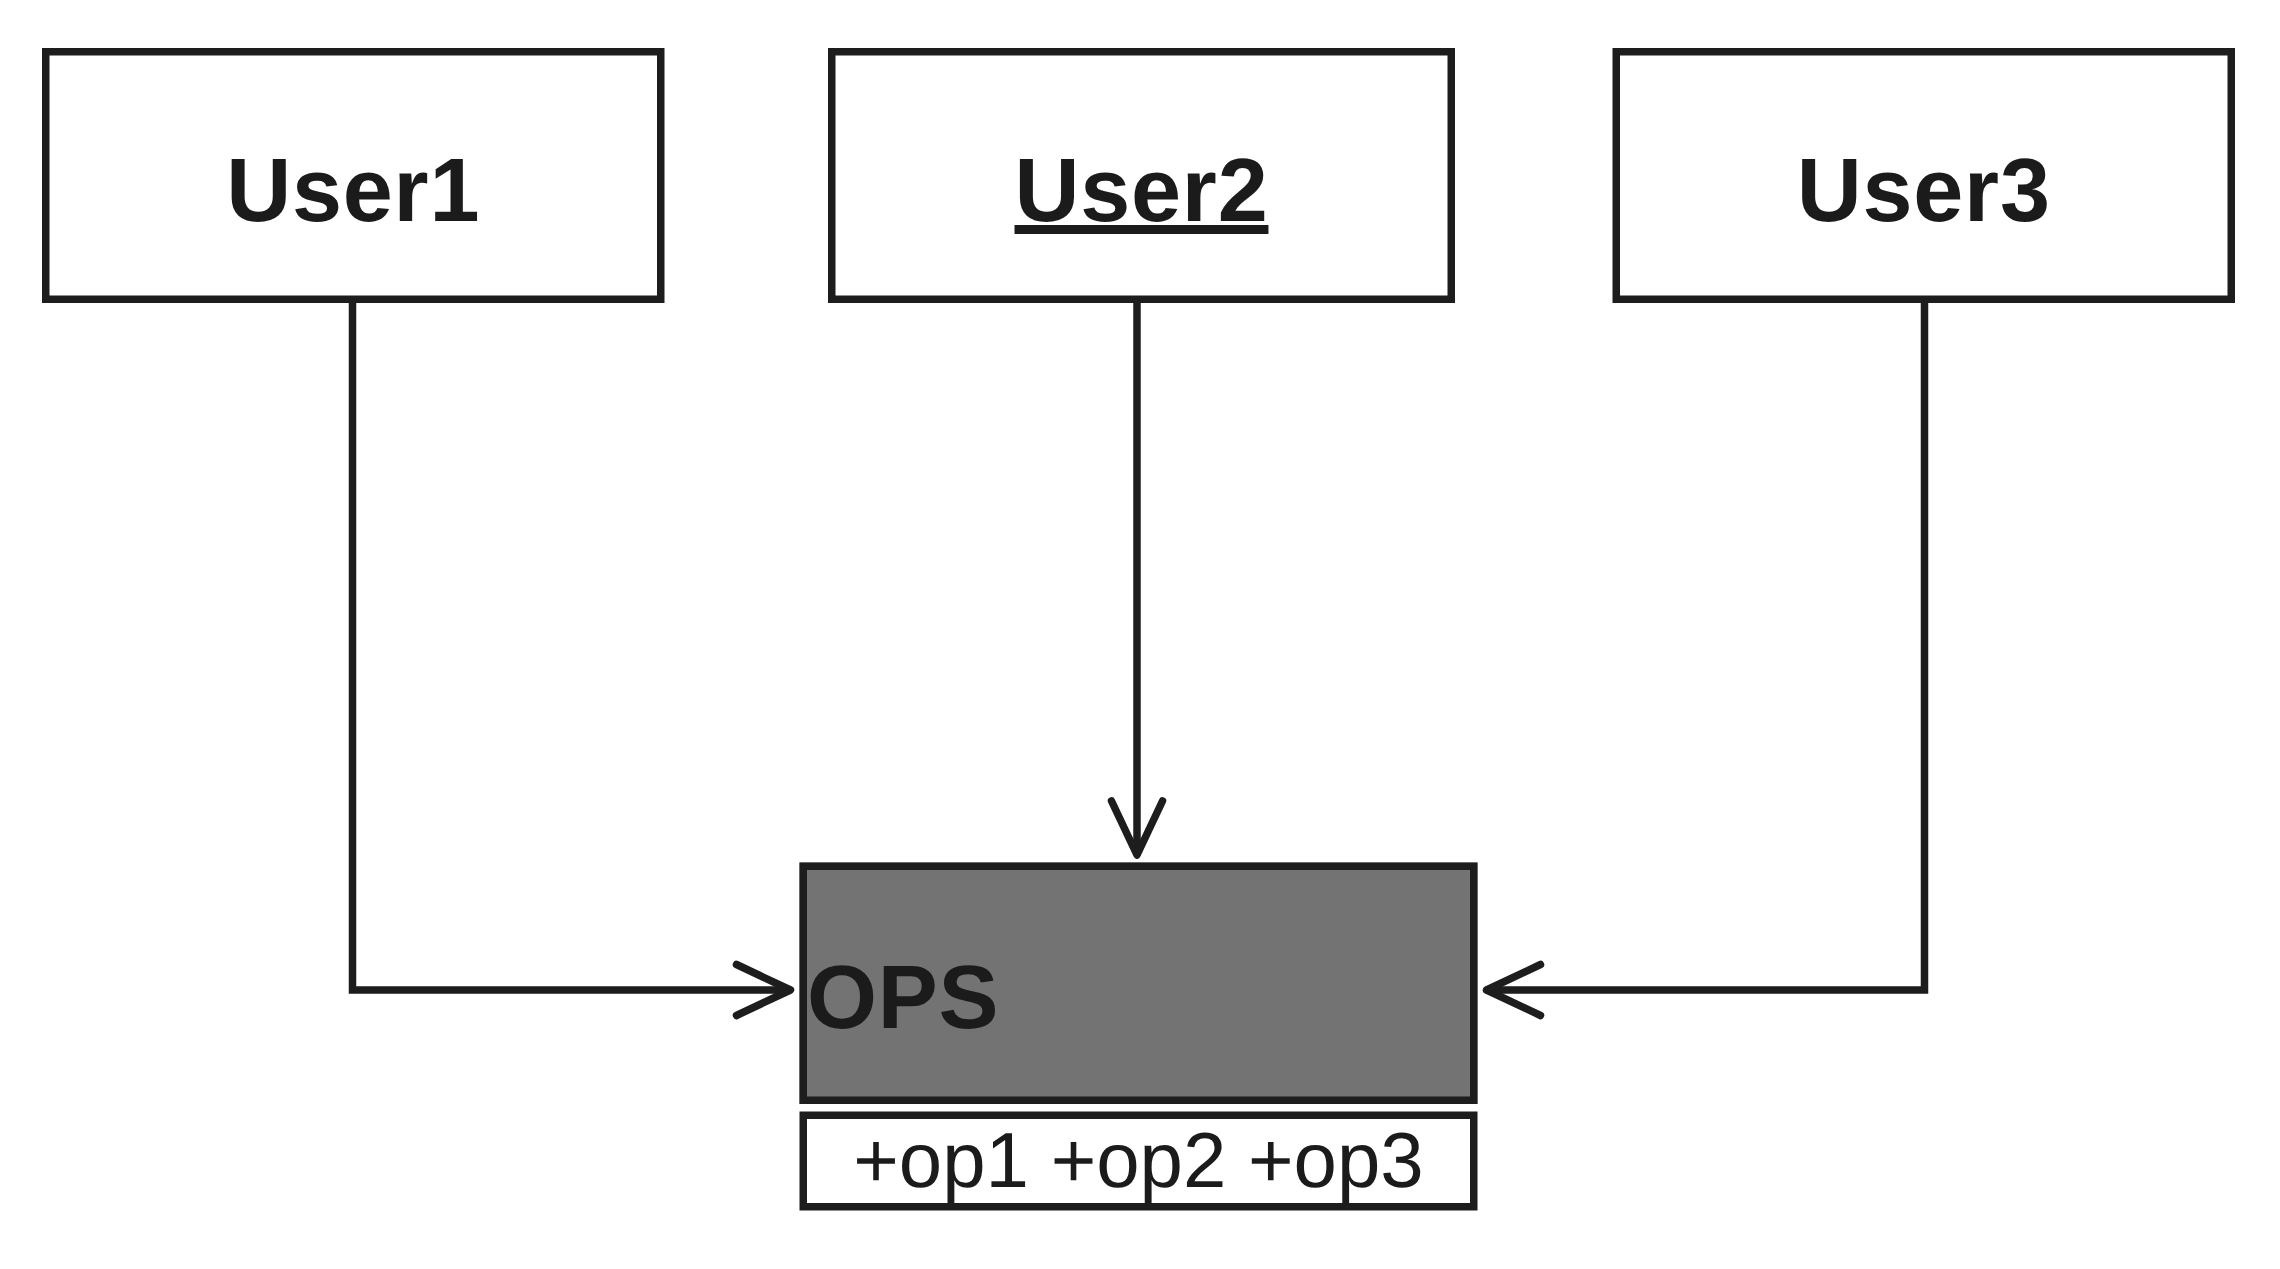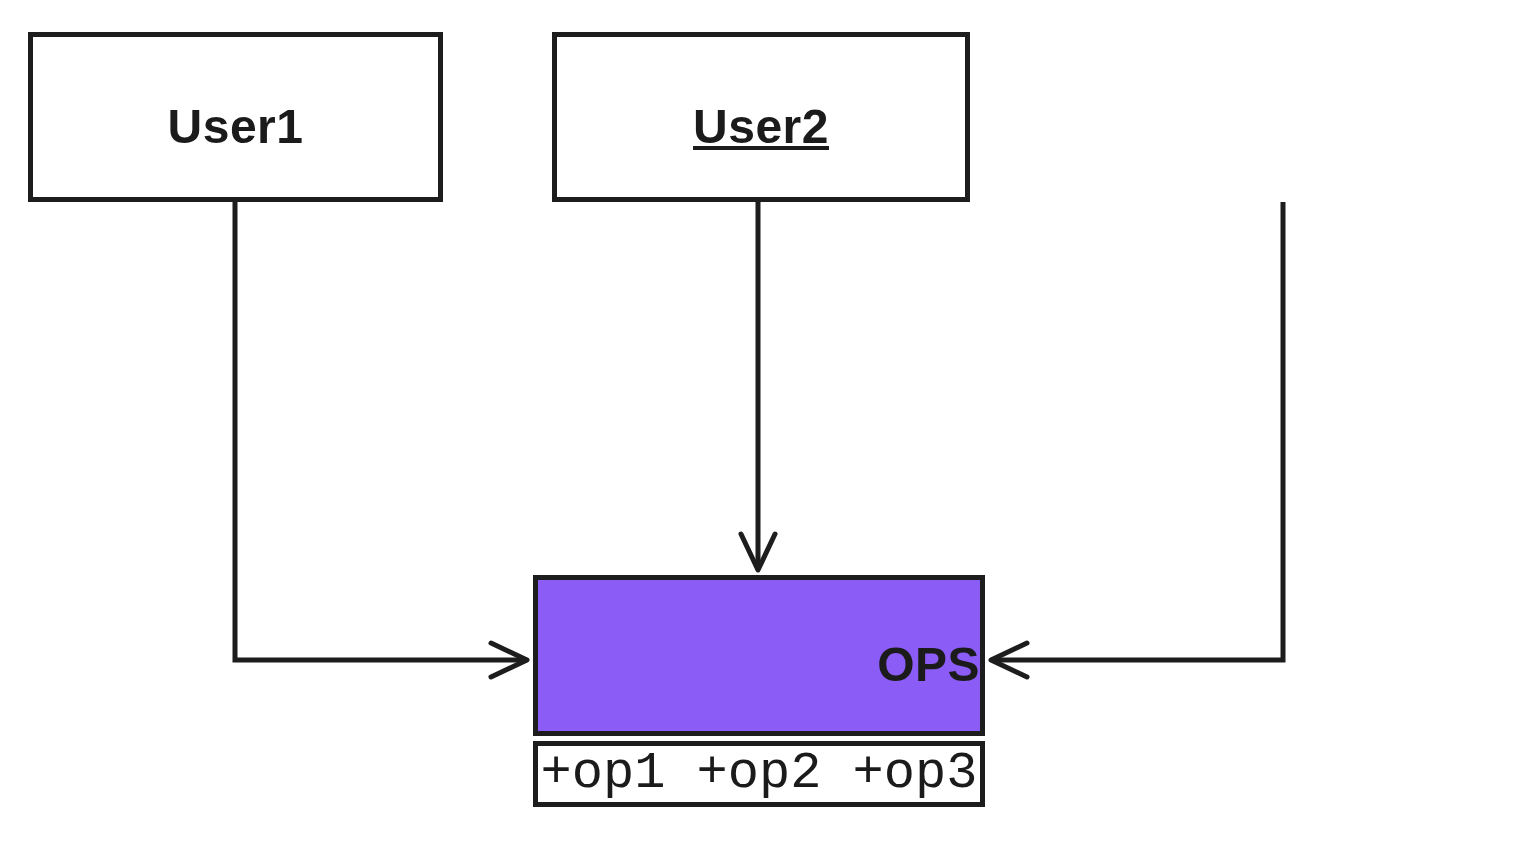--- a/index.html
+++ b/index.html
@@ -20,21 +20,21 @@
     position: absolute;
     box-sizing: border-box;
     border: 5px solid #1d1d1d;
     background: #ffffff;
     display: flex;
     align-items: center;
     justify-content: center;
   }
   .node-label {
     font-weight: bold;
-    font-size: 48px;
+    font-size: 60px;
     letter-spacing: 0.5px;
     line-height: 1;
     margin-top: 19px;
   }
   
   #user1-node { left: 28px;  top: 32px; width: 415px; height: 170px; }
   #user2-node { left: 552px; top: 32px; width: 418px; height: 170px; text-decoration: underline; }
   #user3-node { left: 1075px;top: 32px; width: 415px; height: 170px; }
 
   
@@ -44,37 +44,36 @@
     top: 575px;
     width: 452px;
     height: 232px;
   }
   #ops-name-compartment {
     position: absolute;
     left: 0; top: 0;
     width: 452px; height: 161px;
     box-sizing: border-box;
     border: 5px solid #1d1d1d;
-    background: #8b5cf6;
+    background: #737373;
     display: flex;
     align-items: center;
-    justify-content: flex-end;
+    justify-content: flex-start;
   }
   #ops-operations-compartment {
     position: absolute;
     left: 0; top: 166px;
     width: 452px; height: 66px;
     box-sizing: border-box;
     border: 5px solid #1d1d1d;
     background: #ffffff;
     display: flex;
     align-items: center;
     justify-content: center;
     overflow: hidden;
-    font-family: Liberation Mono, monospace;
   }
   .ops-operations-text {
     font-weight: normal;
     font-size: 52px;
     line-height: 1;
     white-space: nowrap;
     letter-spacing: 0px;
   }
   #edge-layer {
     position: absolute;
@@ -101,20 +100,23 @@
   </svg>
 
   <div id="user1-node" class="node">
     <span class="node-label">User1</span>
   </div>
 
   <div id="user2-node" class="node">
     <span class="node-label">User2</span>
   </div>
 
+  <div id="user3-node" class="node">
+    <span class="node-label">User3</span>
+  </div>
 
   <div id="ops-node">
     <div id="ops-name-compartment">
       <span class="node-label">OPS</span>
     </div>
     <div id="ops-operations-compartment">
       <span class="ops-operations-text">+op1 +op2 +op3</span>
     </div>
   </div>
 

